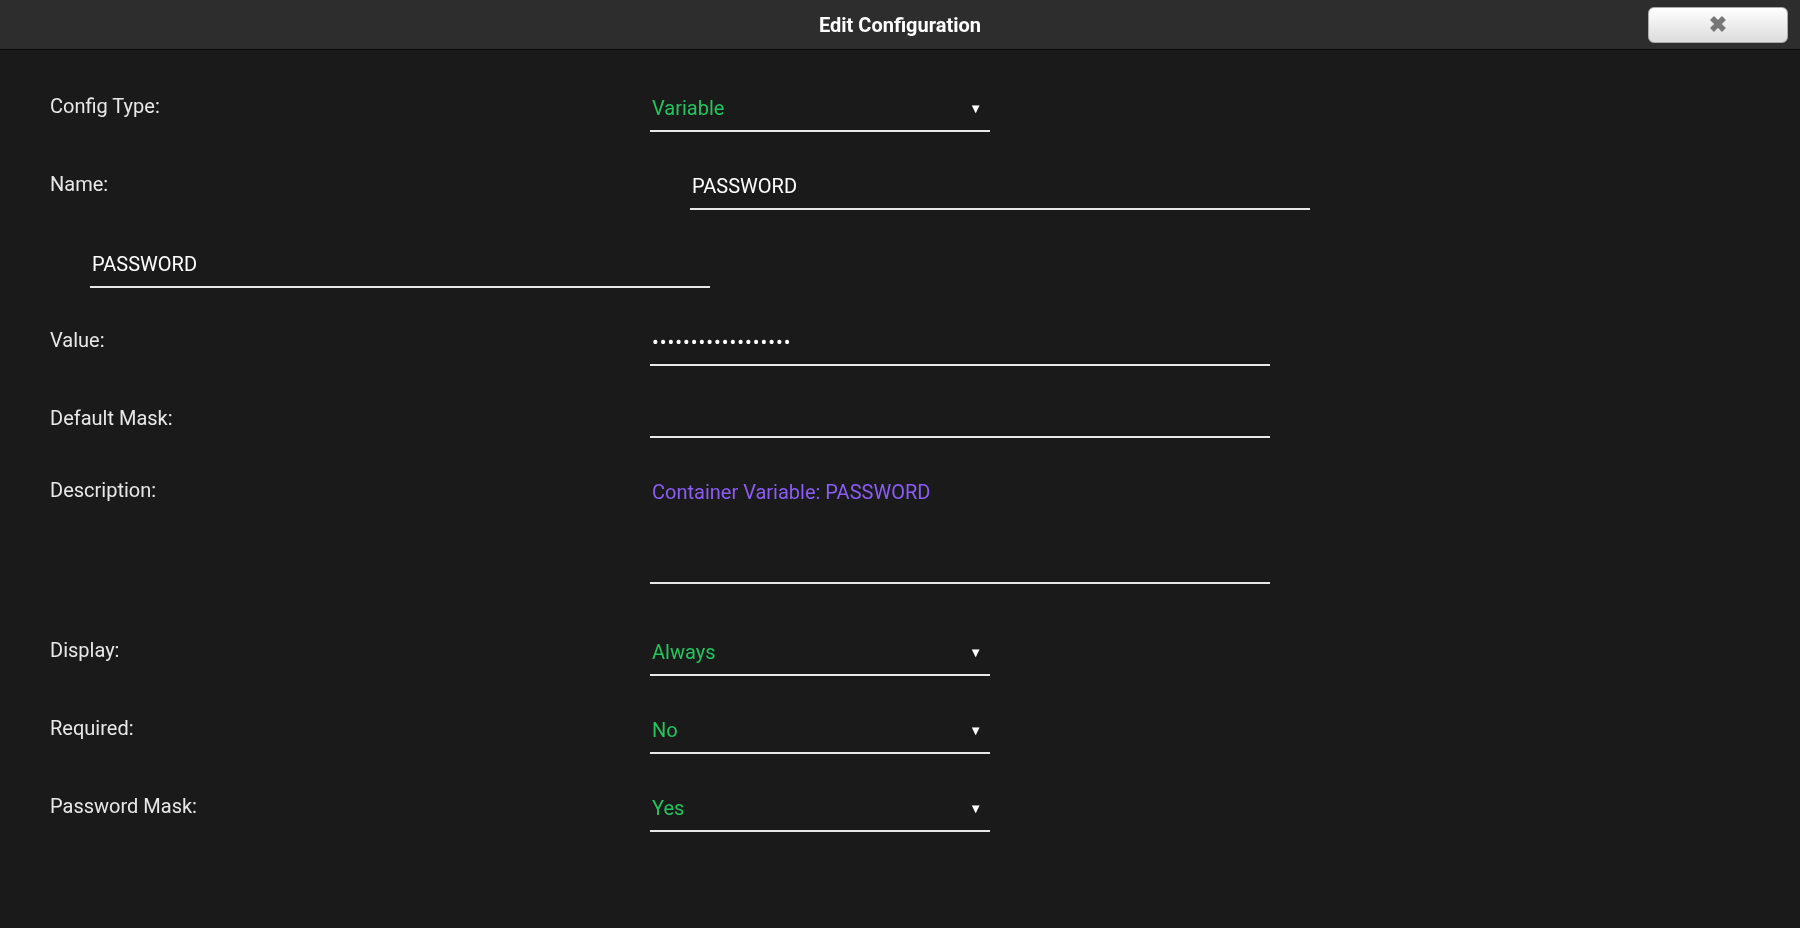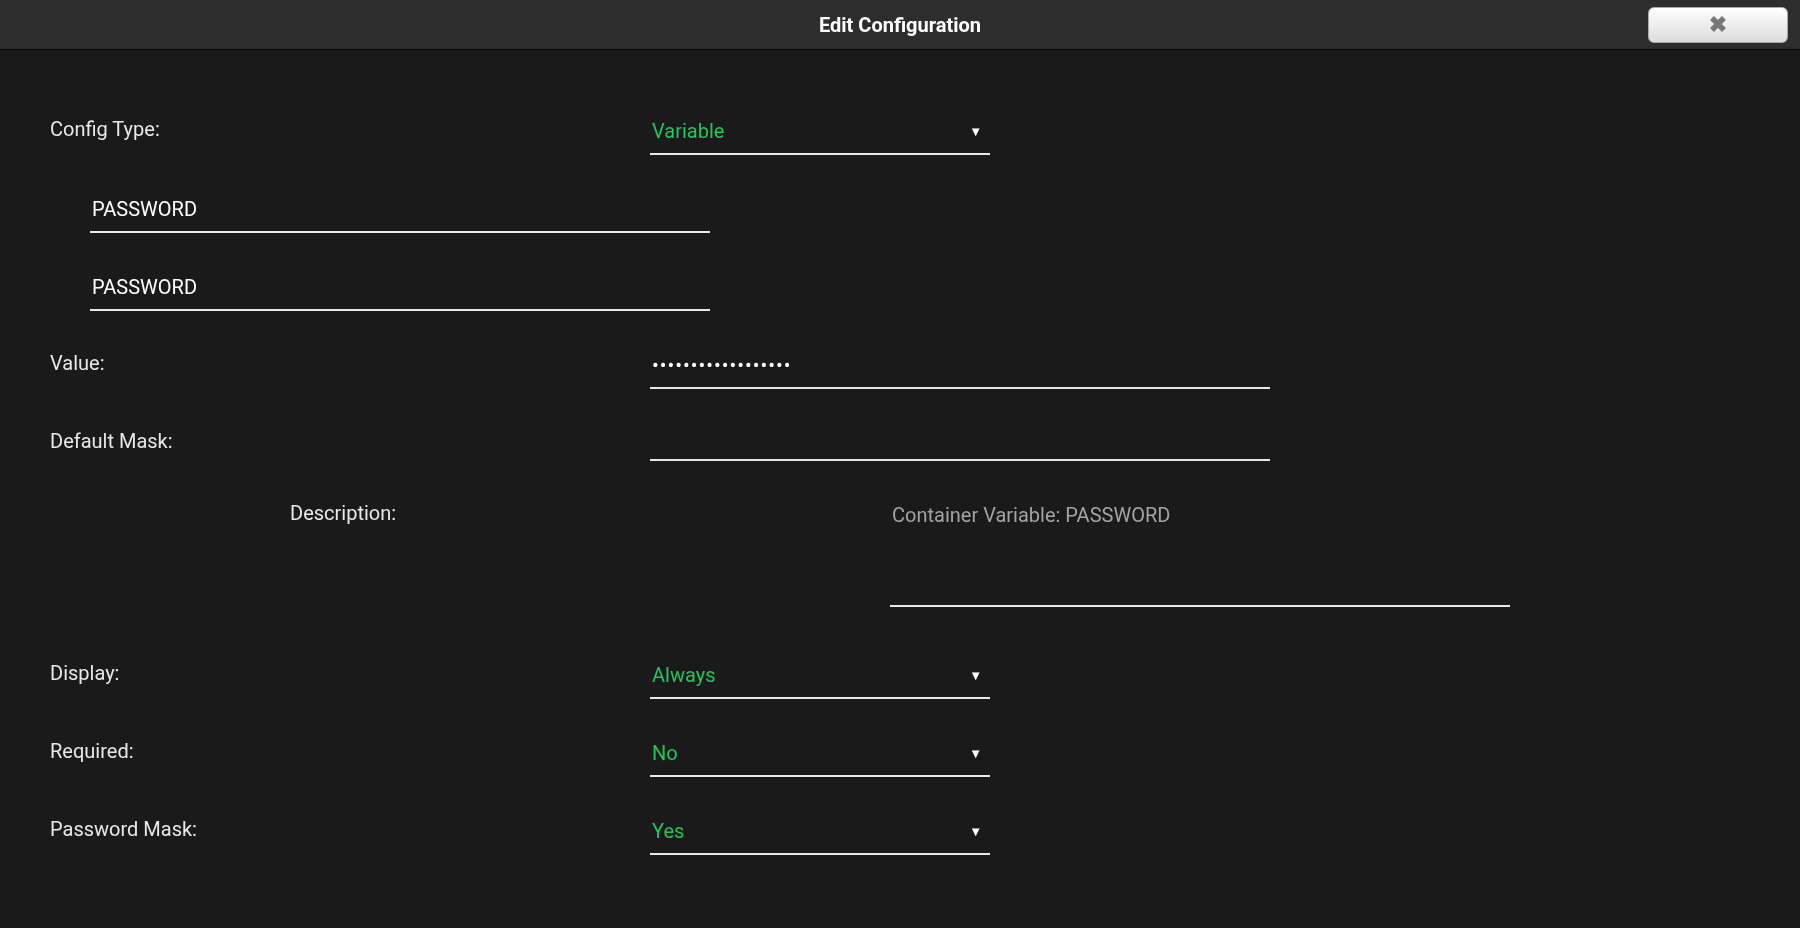--- a/index.html
+++ b/index.html
@@ -48,31 +48,30 @@
       cursor: pointer;
       display: flex;
       align-items: center;
       justify-content: center;
       color: #777;
       font-size: 22px;
       font-weight: 700;
     }
     .dialog-body {
       flex: 1;
-      padding: 63px 50px 0 50px;
+      padding: 40px 50px 0 50px;
       overflow-y: auto;
     }
     .form-row {
       display: flex;
       align-items: flex-start;
       margin-bottom: 36px;
     }
     .form-row.textarea-row {
       margin-bottom: 46px;
-      justify-content: center;
     }
     .form-label {
       width: 600px;
       font-size: 20px;
       color: #e8e8e8;
       padding-top: 4px;
     }
     .form-control {
       position: relative;
     }
@@ -120,21 +119,21 @@
       font-family: inherit;
     }
     .textarea-input {
       width: 620px;
       height: 110px;
       border: none;
       border-bottom: 2px solid #e8e8e8;
       background: transparent;
       padding: 6px 2px 10px 2px;
       font-size: 20px;
-      color: #a3a3a3;
+      color: #8b5cf6;
       outline: none;
       resize: none;
       font-family: inherit;
     }
     .empty-input {
       width: 620px;
       height: 36px;
       border: none;
       border-bottom: 2px solid #e8e8e8;
       background: transparent;
@@ -162,20 +161,21 @@
       <div class="form-label">Config Type:</div>
       <div class="form-control">
         <div class="select-control">
           <span class="select-value">Variable</span>
           <span class="select-arrow">▼</span>
         </div>
       </div>
     </div>
 
     <div class="form-row">
+      <div class="form-label">Name:</div>
       <div class="form-control">
         <input type="text" class="text-input" value="PASSWORD" style="">
       </div>
     </div>
 
     <div class="form-row">
       <div class="form-control">
         <input type="text" class="text-input" value="PASSWORD" style="">
       </div>
     </div>

